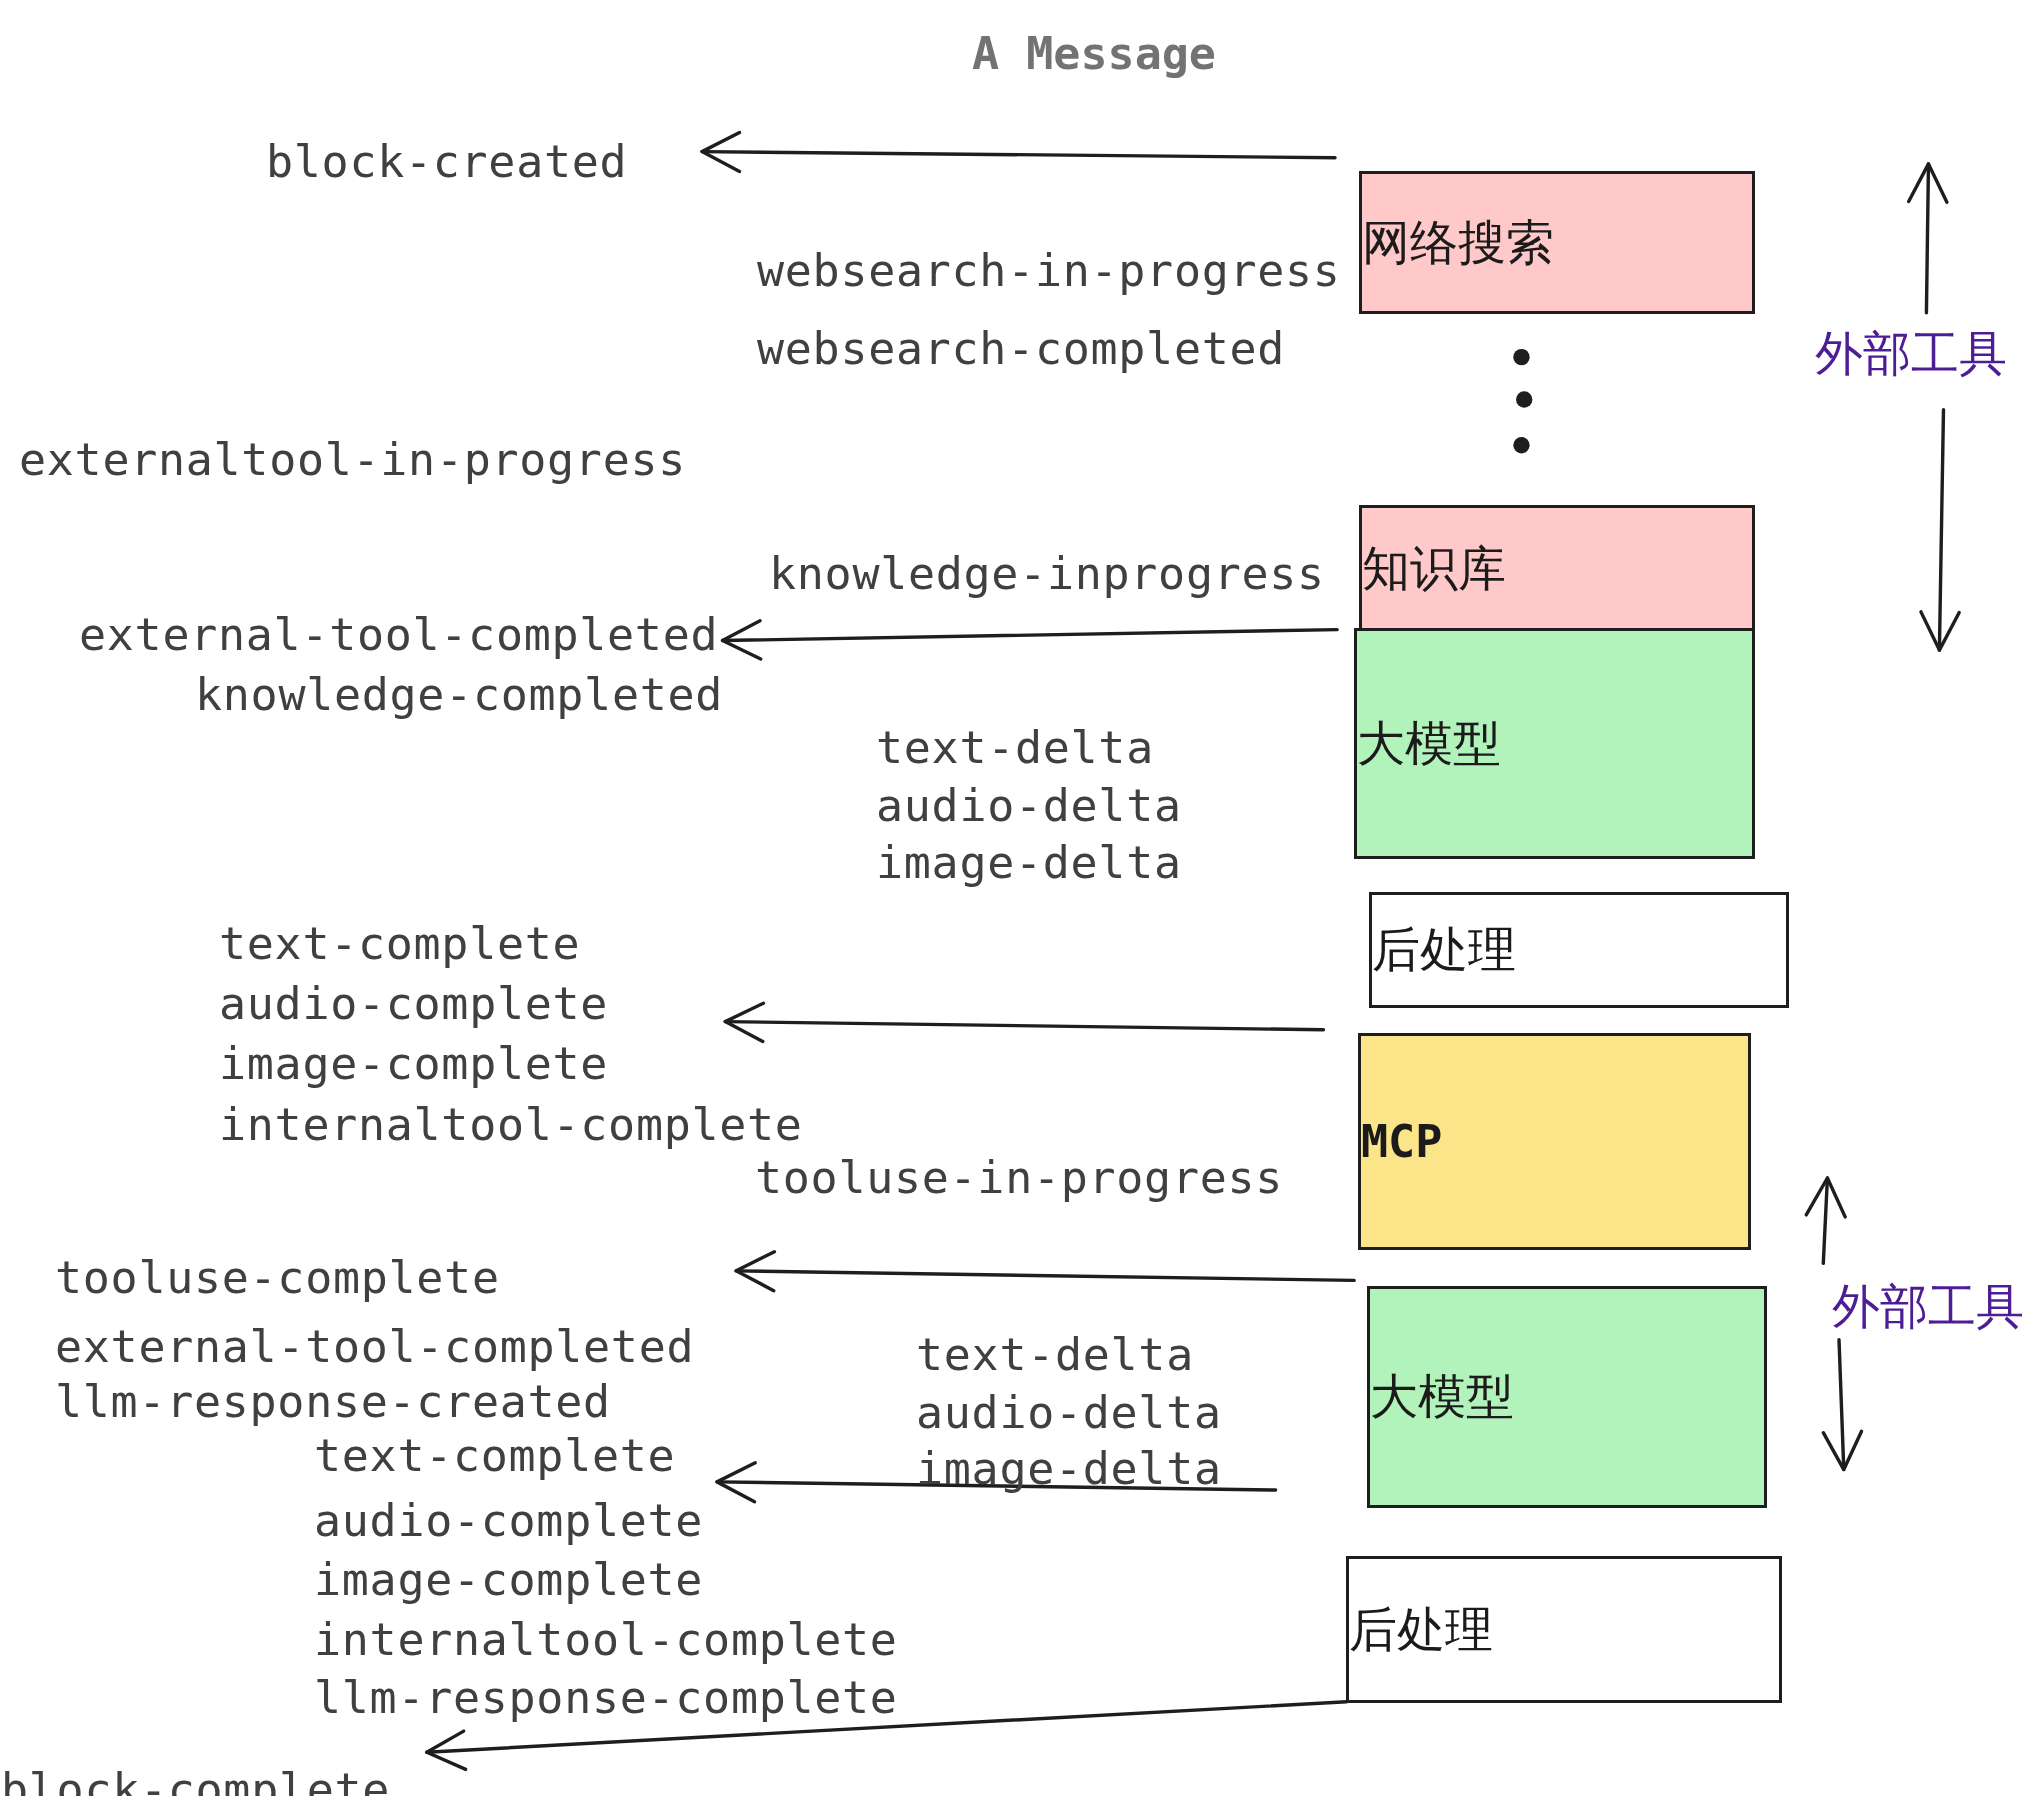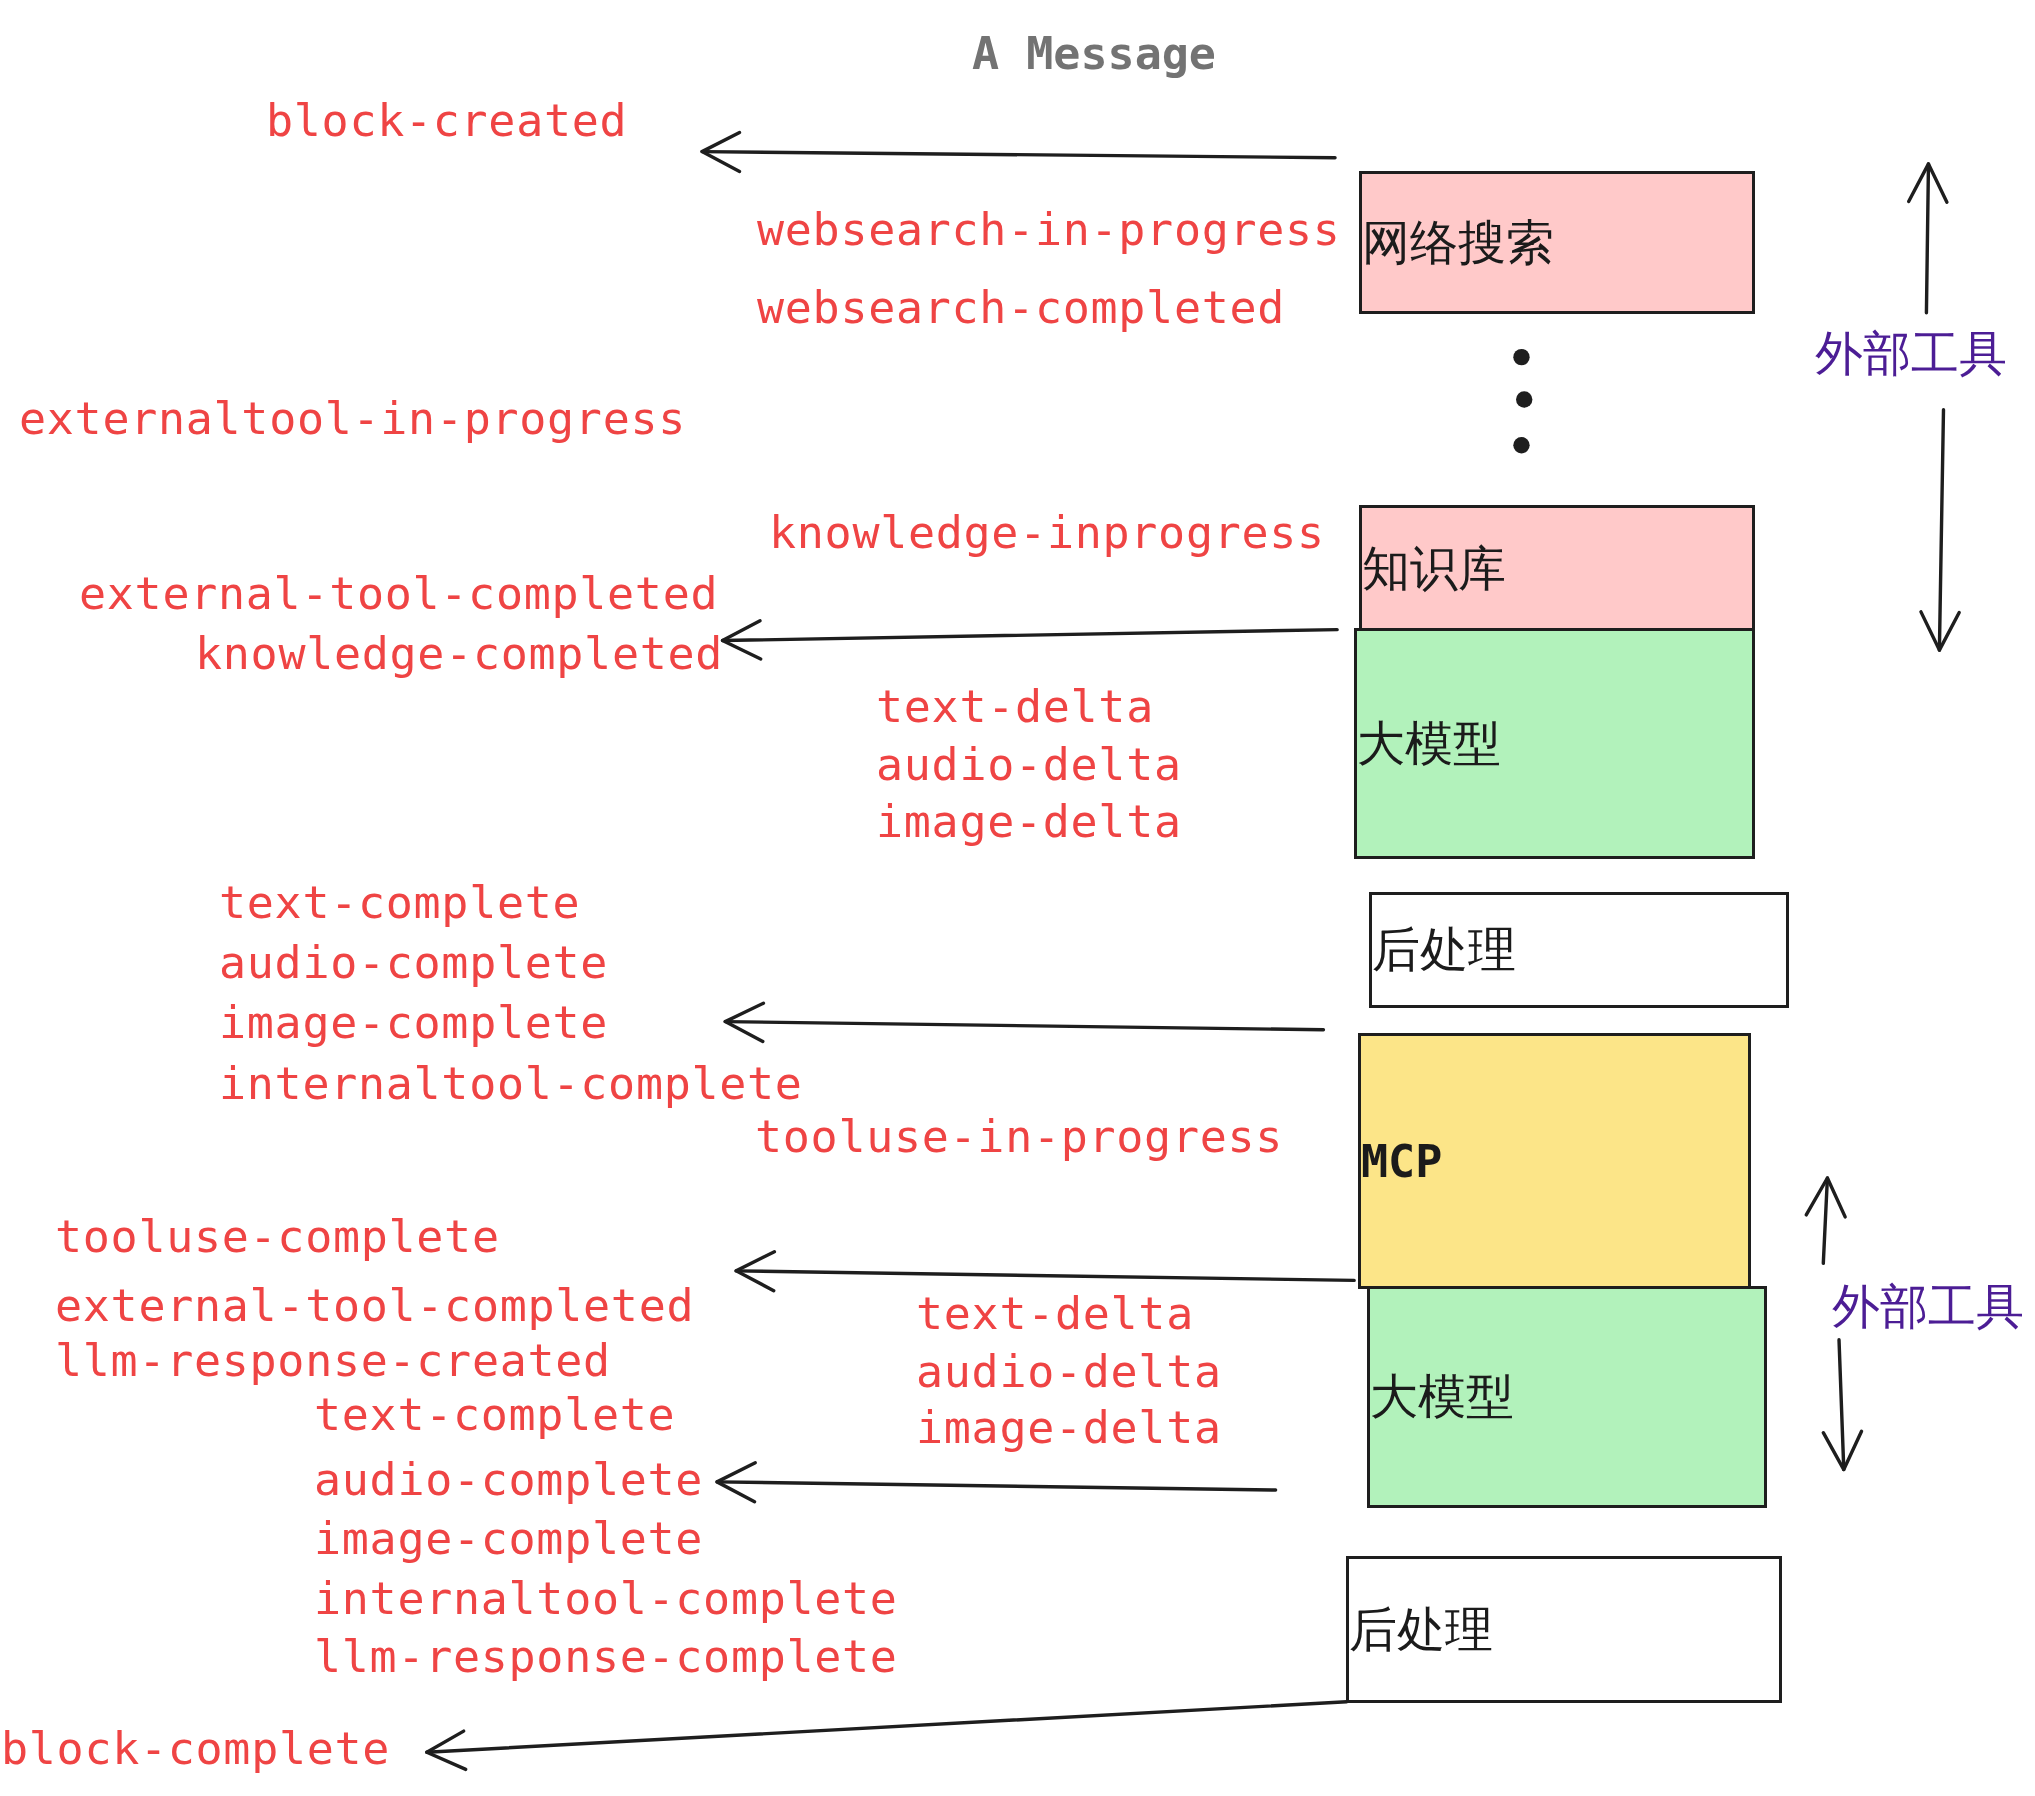--- a/index.html
+++ b/index.html
@@ -9,22 +9,23 @@
     background:#ffffff;
     font-family:"DejaVu Sans Mono", monospace;
     overflow:hidden;
   }
   .overlay{position:absolute;left:0;top:0;width:2035px;height:1796px;pointer-events:none;}
   .ev{
     position:absolute;
     transform:translateY(-50%);
     font:45px "DejaVu Sans Mono", monospace;
     letter-spacing:0.7px;
-    color:#ef4444;
+    color:#404040;
     white-space:nowrap;
+    margin-top:41px;
   }
   .title{
     position:absolute;
     transform:translate(-50%,-50%);
     font:700 45px "DejaVu Sans Mono", monospace;
     color:#737373;
     white-space:nowrap;
   }
   .box{
     position:absolute;
@@ -117,21 +118,21 @@
   </div>
 
   <div class="box" style="left: 1354px; top: 628px; width: 401px; height: 231px; background-color: rgb(178, 242, 187);">
     <span>大模型</span>
   </div>
 
   <div class="box" style="left: 1369px; top: 892px; width: 420px; height: 116px; background-color: rgb(255, 255, 255);">
     <span>后处理</span>
   </div>
 
-  <div class="box mono" style="left: 1358px; top: 1033px; width: 393px; height: 256px; background-color: rgb(252, 229, 136);">
+  <div class="box mono" style="left: 1358px; top: 1033px; width: 393px; height: 217px; background-color: rgb(252, 229, 136);">
     <span>MCP</span>
   </div>
 
   <div class="box" style="left: 1367px; top: 1286px; width: 400px; height: 222px; background-color: rgb(178, 242, 187);">
     <span>大模型</span>
   </div>
 
   <div class="box" style="left: 1346px; top: 1556px; width: 436px; height: 147px; background-color: rgb(255, 255, 255);">
     <span>后处理</span>
   </div>

